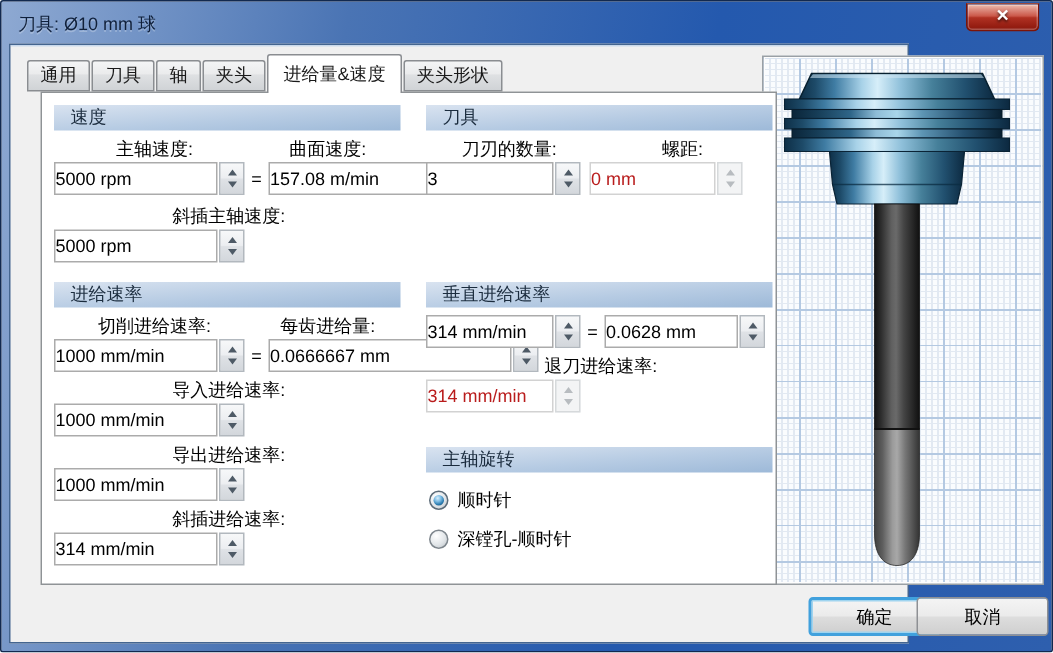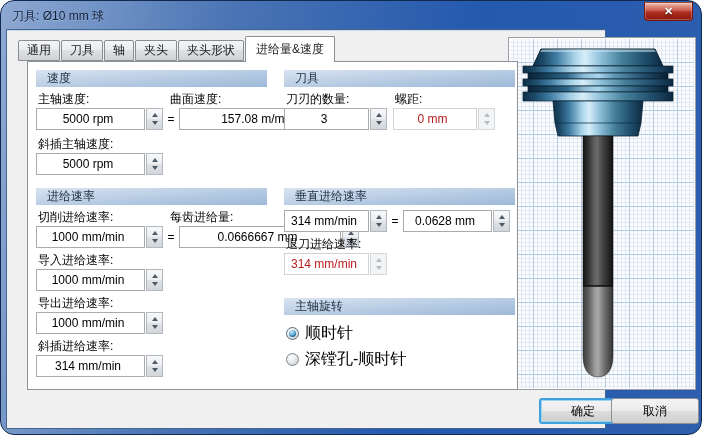--- a/index.html
+++ b/index.html
@@ -2,21 +2,21 @@
 <html><head>
 <meta charset="utf-8">
 <style>
   * { box-sizing: border-box; margin: 0; padding: 0; }
   html,body { width:702px; height:435px; overflow:hidden; background:#fff;
               font-family:"Liberation Sans", sans-serif; }
 
   
   .window {
     position:relative; width:702px; height:435px;
-    border:1px solid #12294f; border-radius:14px;
+    border:1px solid #12294f; border-radius:2px;
     background:linear-gradient(100deg,#8ea9d2 0%,#4a74b4 30%,#2459ae 62%,#2e5fae 100%);
     padding:28px 5px 5px 5px;
   }
   .title-text {
     position:absolute; top:7px; left:11px; font-size:12px; color:#10203a;
     text-shadow:0 1px 0 rgba(255,255,255,.25); white-space:nowrap;
   }
   .close-btn {
     position:absolute; top:1px; right:8px; width:49px; height:19px;
     border:1px solid #7c1408; border-top-color:#9b4a3c; border-radius:0 0 4px 4px;
@@ -55,39 +55,39 @@
   .sec-vfeed { left:256px; top:118px;}
   .sec-rot   { left:256px; top:228px;}
   .sec-feed, .sec-vfeed { top:126px; }
   .sec-rot { top:236px; }
 
   .sec-header {
     height:17px; line-height:17px; padding-left:11px; font-size:12px; color:#1b2c3e;
     background:linear-gradient(to bottom right,#d9e3f0 0%,#b6cbe3 55%,#9db9d8 100%);
     margin-bottom:5px;
   }
-  .lbl-row { height:15px; margin-bottom:1px; }
+  .lbl-row { height:15px; margin-bottom:1px;text-align:center; }
   .lbl { font-size:12px; line-height:15px; color:#000; padding-left:2px; white-space:nowrap; }
   .f-row { height:22px; margin-bottom:0; }
   .mt7 { margin-top:7px; } .mt5 { margin-top:5px; }
 
   .g-left-lbl  { display:grid; grid-template-columns:132px 1fr; }
   .g-left-f    { display:grid; grid-template-columns:127px 16px 1fr; }
   .g-tool-lbl  { display:grid; grid-template-columns:109px 1fr; }
   .g-tool-f    { display:grid; grid-template-columns:103px 6px 102px; }
   .g-v-lbl     { display:grid; grid-template-columns:119px 1fr; }
   .g-v-f       { display:grid; grid-template-columns:103px 16px 107px; }
   .eq { text-align:center; line-height:22px; font-size:12px; color:#000; }
 
   
   .spin { display:flex; height:22px; }
   .spin input {
     flex:1; min-width:0; height:22px; border:1px solid #ababab; background:#fff;
     font-family:"Liberation Sans",sans-serif; font-size:12px; color:#000;
-    text-align:center; padding-right:5px; outline:none;
+    text-align:left; padding-right:5px; outline:none;
   }
   .sp {
     width:17px; height:22px; margin-left:1px; border:1px solid #b2b8be;
     background:linear-gradient(#f7f8f9,#eceef1 48%,#dfe2e6 52%,#d3d7dc);
     display:flex; flex-direction:column; align-items:center; justify-content:space-evenly;
   }
   .tri-up   { width:0; height:0; border-left:3px solid transparent; border-right:3px solid transparent; border-bottom:4px solid #4e5a66; }
   .tri-down { width:0; height:0; border-left:3px solid transparent; border-right:3px solid transparent; border-top:4px solid #4e5a66; }
   .spin.disabled input { color:#b91c1c; border-color:#d2d2d2; }
   .spin.disabled .sp { border-color:#d6d9db; background:#f3f4f5; }
@@ -100,21 +100,21 @@
   .radio {
     position:relative; width:13px; height:13px; border-radius:50%;
     border:1px solid #7e868d;
     background:radial-gradient(circle at 35% 30%,#ffffff,#e2e6e9 55%,#bcc2c7 100%);
   }
   .radio.checked { border-color:#5b6b78; }
   .radio.checked::after {
     content:""; position:absolute; left:2px; top:2px; right:2px; bottom:2px; border-radius:50%;
     background:radial-gradient(circle at 40% 30%,#d8effd 0%,#7cbbe2 35%,#2b7cb0 65%,#123f60 100%);
   }
-  .radio-lbl { font-size:16px; color:#000; }
+  .radio-lbl { font-size:12px; color:#000; }
 
   
   .preview {
     position:absolute; left:501px; top:7px; width:188px; height:353px;
     border:1px solid #9aa0a5; box-shadow:inset 0 0 0 1px #fdfdfd;
     background-color:#fafcfe;
     background-image:
       repeating-linear-gradient(to right,  #b4c9e2 0 1px, transparent 1px 24px),
       repeating-linear-gradient(to bottom, #b4c9e2 0 1px, transparent 1px 24px),
       repeating-linear-gradient(to right,  #e2e9f2 0 1px, transparent 1px 4px),
@@ -140,22 +140,22 @@
   <div class="title-text">刀具: Ø10 mm 球</div>
   <div class="close-btn"><span>✕</span></div>
 
   <div class="client">
 
     <div class="tabstrip">
       <div class="tab">通用</div>
       <div class="tab">刀具</div>
       <div class="tab">轴</div>
       <div class="tab">夹头</div>
+      <div class="tab active">进给量&amp;速度</div>
       <div class="tab">夹头形状</div>
-      <div class="tab active">进给量&amp;速度</div>
     </div>
 
     <div class="tabpage">
 
       <div class="sec sec-speed">
         <div class="sec-header">速度</div>
         <div class="lbl-row g-left-lbl">
           <div class="lbl">主轴速度:</div>
           <div class="lbl">曲面速度:</div>
         </div>

